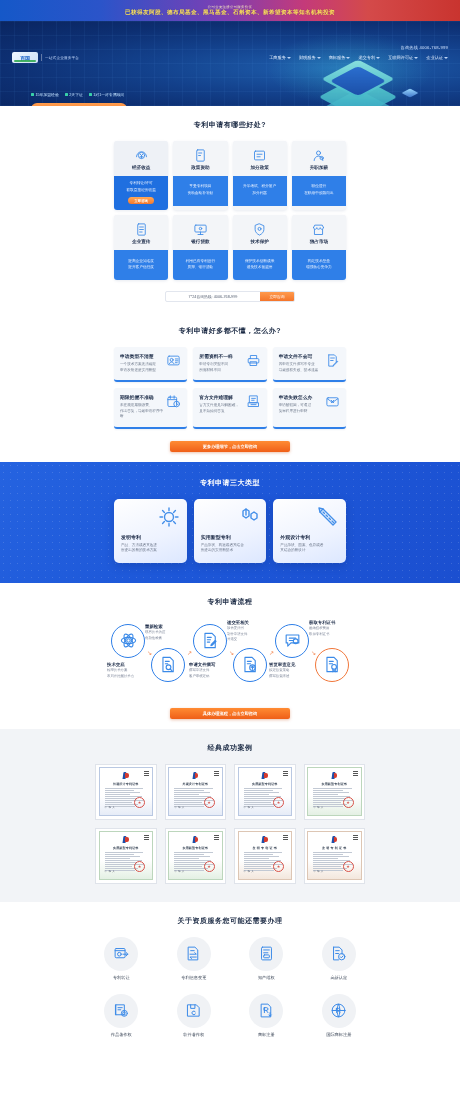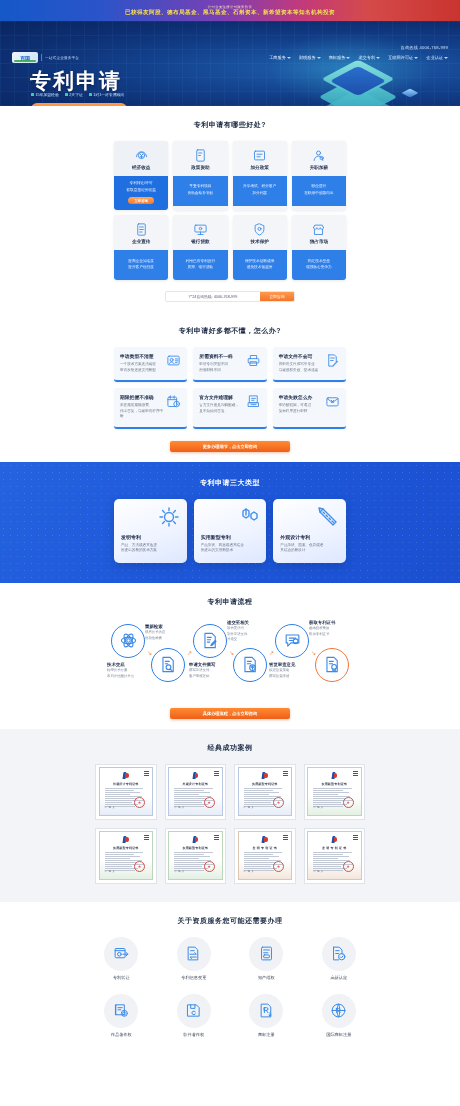--- a/index.html
+++ b/index.html
@@ -253,21 +253,20 @@
             <span>互联网许可证</span>
             <i class="caret"></i>
           </div>
         <div class="nav-item">
             <span>企业认证</span>
             <i class="caret"></i>
           </div>
       </div>
     </div>
 
-    <div class="hero-title">专利申请</div>
     <div class="hero-bullets">
       <span>
           <i class="bdot"></i>
           <em style="font-style:normal">15年加盟经验</em>
         </span>
       <span>
           <i class="bdot"></i>
           <em style="font-style:normal">2天下证</em>
         </span>
       <span>

